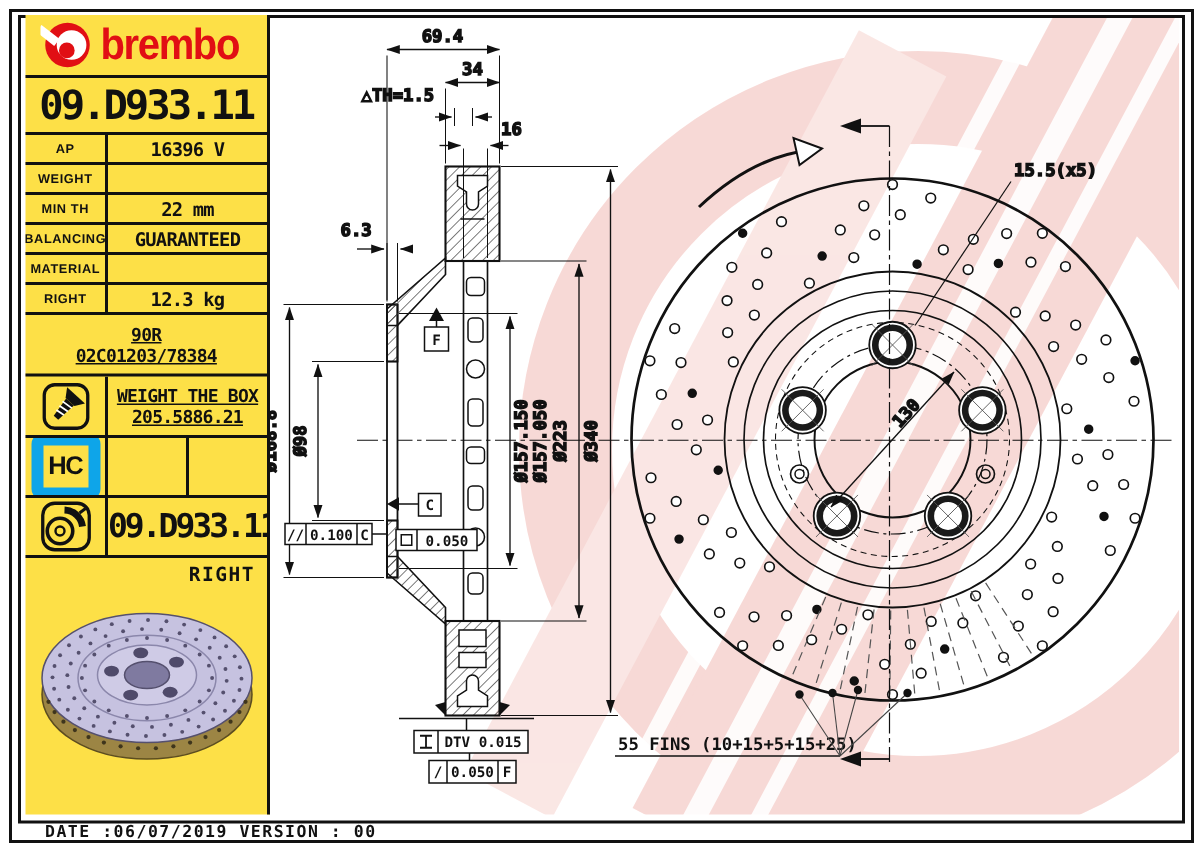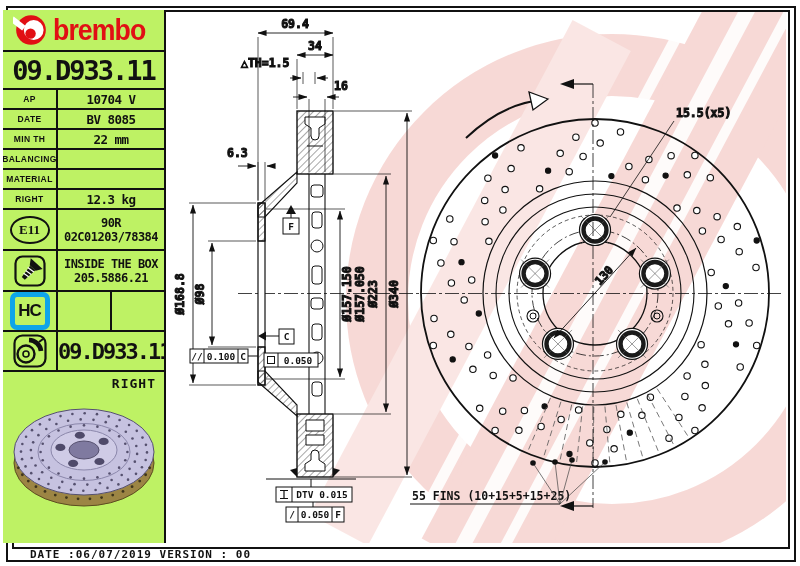--- a/index.html
+++ b/index.html
@@ -4,41 +4,41 @@
 <style>
   html,body{margin:0;padding:0;background:#e8e8e8;}
   .sheet{position:relative;width:800px;height:566px;background:#fff;overflow:hidden;
          font-family:"DejaVu Sans Mono","Liberation Mono",monospace;color:#111;}
   .page-border{position:absolute;left:6px;top:6px;width:786px;height:552px;border:2px solid #111;}
   .content-frame{position:absolute;left:12px;top:10px;width:774px;height:535px;border:2px solid #111;}
   .date-strip{position:absolute;left:14px;top:548px;width:770px;height:12px;
               font:700 11px "DejaVu Sans Mono",monospace;letter-spacing:1px;}
   .dwg{position:absolute;left:0;top:0;width:800px;height:566px;}
   
-  .panel{position:absolute;left:3px;top:10px;width:163px;height:533px;background:#bef264;
+  .panel{position:absolute;left:17px;top:10px;width:163px;height:533px;background:#fde047;
          border-right:2px solid #111;box-sizing:border-box;z-index:5;}
   .row{box-sizing:border-box;border-bottom:2px solid #111;display:flex;align-items:center;overflow:hidden;}
   .cell-l{box-sizing:border-box;width:55px;height:100%;border-right:2px solid #111;display:flex;
           align-items:center;justify-content:center;flex:none;}
   .cell-v{flex:1;display:flex;align-items:center;justify-content:center;height:100%;}
   .lab{font:700 8.5px "Liberation Sans",sans-serif;letter-spacing:.4px;text-align:center;}
   .val{font:700 12.5px "DejaVu Sans Mono",monospace;letter-spacing:-.5px;white-space:nowrap;}
   .logo-row{height:42px;justify-content:center;gap:4px;}
   .wordmark{font:700 29px "Liberation Sans",sans-serif;color:#e10f14;letter-spacing:-1px;
             transform:scaleX(.92);transform-origin:left center;}
   .pn-row{height:38px;justify-content:center;}
   .pn{font:700 27px "DejaVu Sans Mono",monospace;letter-spacing:-2px;}
   .spec-row{height:20px;}
   .e11-row{height:41px;}
   .e11{border:2px solid #111;border-radius:50%;width:36px;height:24px;display:flex;align-items:center;
        justify-content:center;font:700 13px "Liberation Serif",serif;}
-  .two-line{display:flex;flex-direction:column;align-items:center;justify-content:center;line-height:1.15;}
+  .two-line{display:flex;flex-direction:column;align-items:center;justify-content:center;line-height:1.15;text-decoration:underline;}
   .box-row{height:41px;}
   .hc-row{height:40px;}
-  .hc-badge{border:5px solid #0ea5e9;border-radius:7px;width:30px;height:28px;display:flex;align-items:center;
+  .hc-badge{border:8px solid #0ea5e9;border-radius:7px;width:30px;height:28px;display:flex;align-items:center;
             justify-content:center;font:700 17px "Liberation Sans",sans-serif;letter-spacing:-1px;}
   .hc-split{flex:1;height:100%;display:flex;}
   .hc-cell{flex:1;height:100%;box-sizing:border-box;}
   .hc-cell.first{border-right:2px solid #111;}
   .bell-row{height:40px;}
   .photo-row{height:151px;border-bottom:none;display:block;position:relative;}
   .right-lab{position:absolute;top:4px;right:8px;font:700 13px "DejaVu Sans Mono",monospace;letter-spacing:1px;text-align:center;}
   .small-val{font:700 12px "DejaVu Sans Mono",monospace;letter-spacing:-.5px;}
   svg text{font-family:"DejaVu Sans Mono",monospace;}
   .dt{font-size:11.5px;font-weight:700;fill:#111;}
@@ -400,83 +400,80 @@
     </div>
     <div class="row pn-row">
       <span class="pn">09.D933.11</span>
     </div>
 
     <div class="row spec-row">
       <div class="cell-l">
           <span class="lab">AP</span>
         </div>
       <div class="cell-v">
-          <span class="val">10704 V</span>
+          <span class="val">16396 V</span>
         </div>
     </div>
     <div class="row spec-row">
       <div class="cell-l">
-          <span class="lab">DATE</span>
-        </div>
-      <div class="cell-v">
-          <span class="val">BV 8085</span>
+          <span class="lab">WEIGHT</span>
         </div>
     </div>
     <div class="row spec-row">
       <div class="cell-l">
           <span class="lab">MIN TH</span>
         </div>
       <div class="cell-v">
           <span class="val">22 mm</span>
         </div>
     </div>
     <div class="row spec-row">
       <div class="cell-l">
           <span class="lab">BALANCING</span>
         </div>
+      <div class="cell-v">
+          <span class="val">GUARANTEED</span>
+        </div>
     </div>
     <div class="row spec-row">
       <div class="cell-l">
           <span class="lab">MATERIAL</span>
         </div>
     </div>
     <div class="row spec-row">
       <div class="cell-l">
           <span class="lab">RIGHT</span>
         </div>
       <div class="cell-v">
           <span class="val">12.3 kg</span>
         </div>
     </div>
 
     <div class="row e11-row">
-      <div class="cell-l">
-          <span class="e11">E11</span>
-        </div>
       <div class="cell-v two-line">
         <span class="small-val">90R</span>
         <span class="small-val">02C01203/78384</span>
       </div>
     </div>
 
     <div class="row box-row">
       <div class="cell-l">
         <svg width="32" height="32" viewBox="0 0 32 32">
           <rect x="1.5" y="1.5" width="29" height="29" rx="7" fill="none" stroke="#111" stroke-width="2.2"></rect>
           <g transform="rotate(42 16 16)">
             <polygon points="8,6 24,6 20,12 12,12" fill="#111"></polygon>
             <polygon points="12.5,12 19.5,12 18,26 14,26" fill="#111"></polygon>
             <line x1="12" y1="15" x2="19.6" y2="14.2" stroke="#fff" stroke-width="1.2"></line>
             <line x1="12.4" y1="18.5" x2="19.2" y2="17.7" stroke="#fff" stroke-width="1.2"></line>
             <line x1="12.8" y1="22" x2="18.8" y2="21.2" stroke="#fff" stroke-width="1.2"></line>
           </g>
         </svg>
       </div>
       <div class="cell-v two-line">
-        <span class="small-val">INSIDE THE BOX</span>
+        <span class="small-val">WEIGHT THE BOX</span>
         <span class="small-val">205.5886.21</span>
       </div>
     </div>
 
     <div class="row hc-row">
       <div class="cell-l">
           <span class="hc-badge">HC</span>
         </div>
       <div class="hc-split">
           <div class="hc-cell first"></div>

